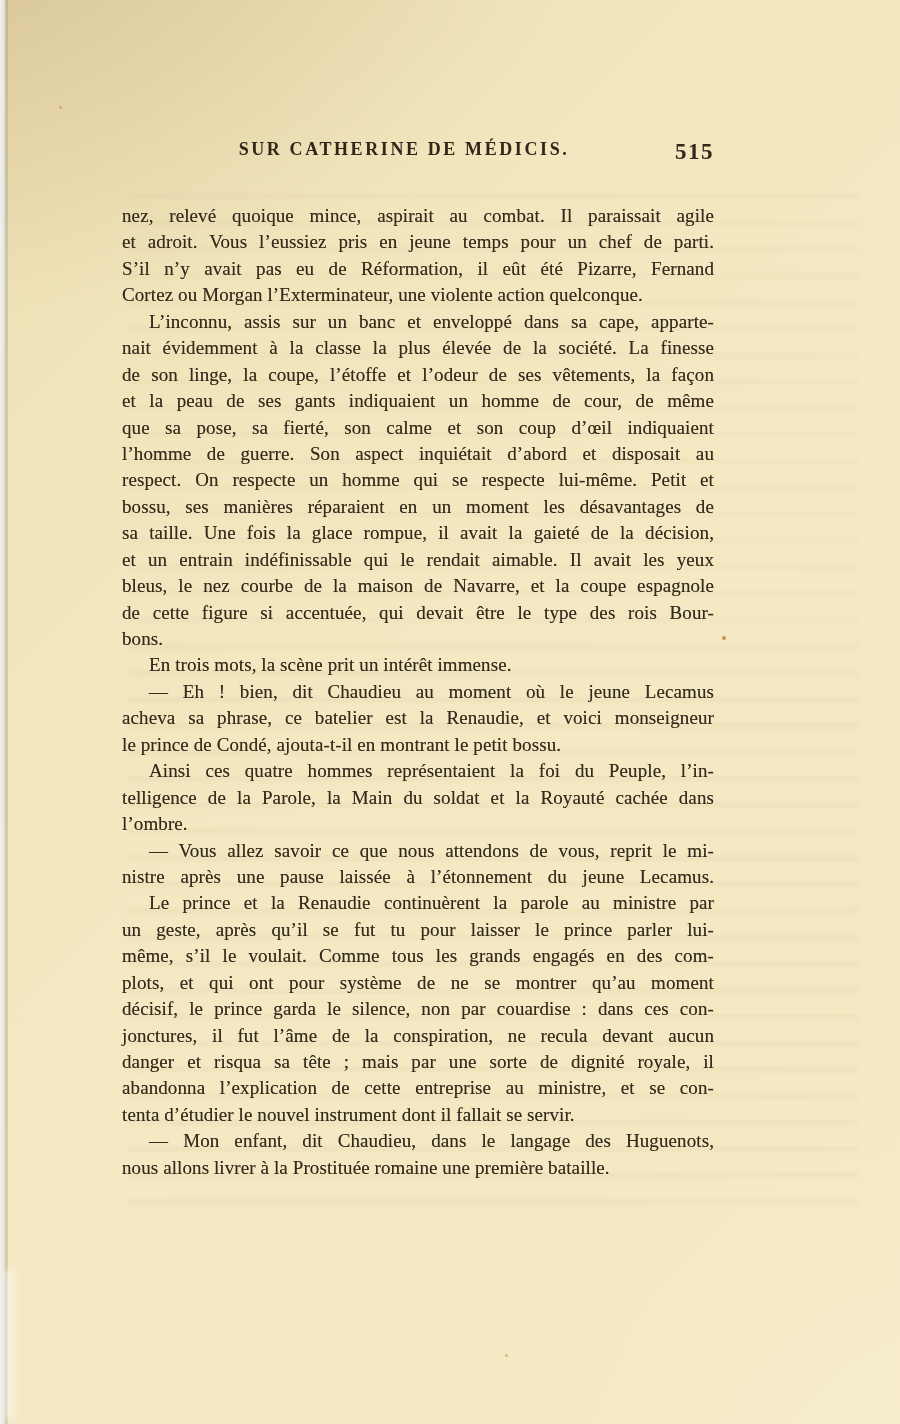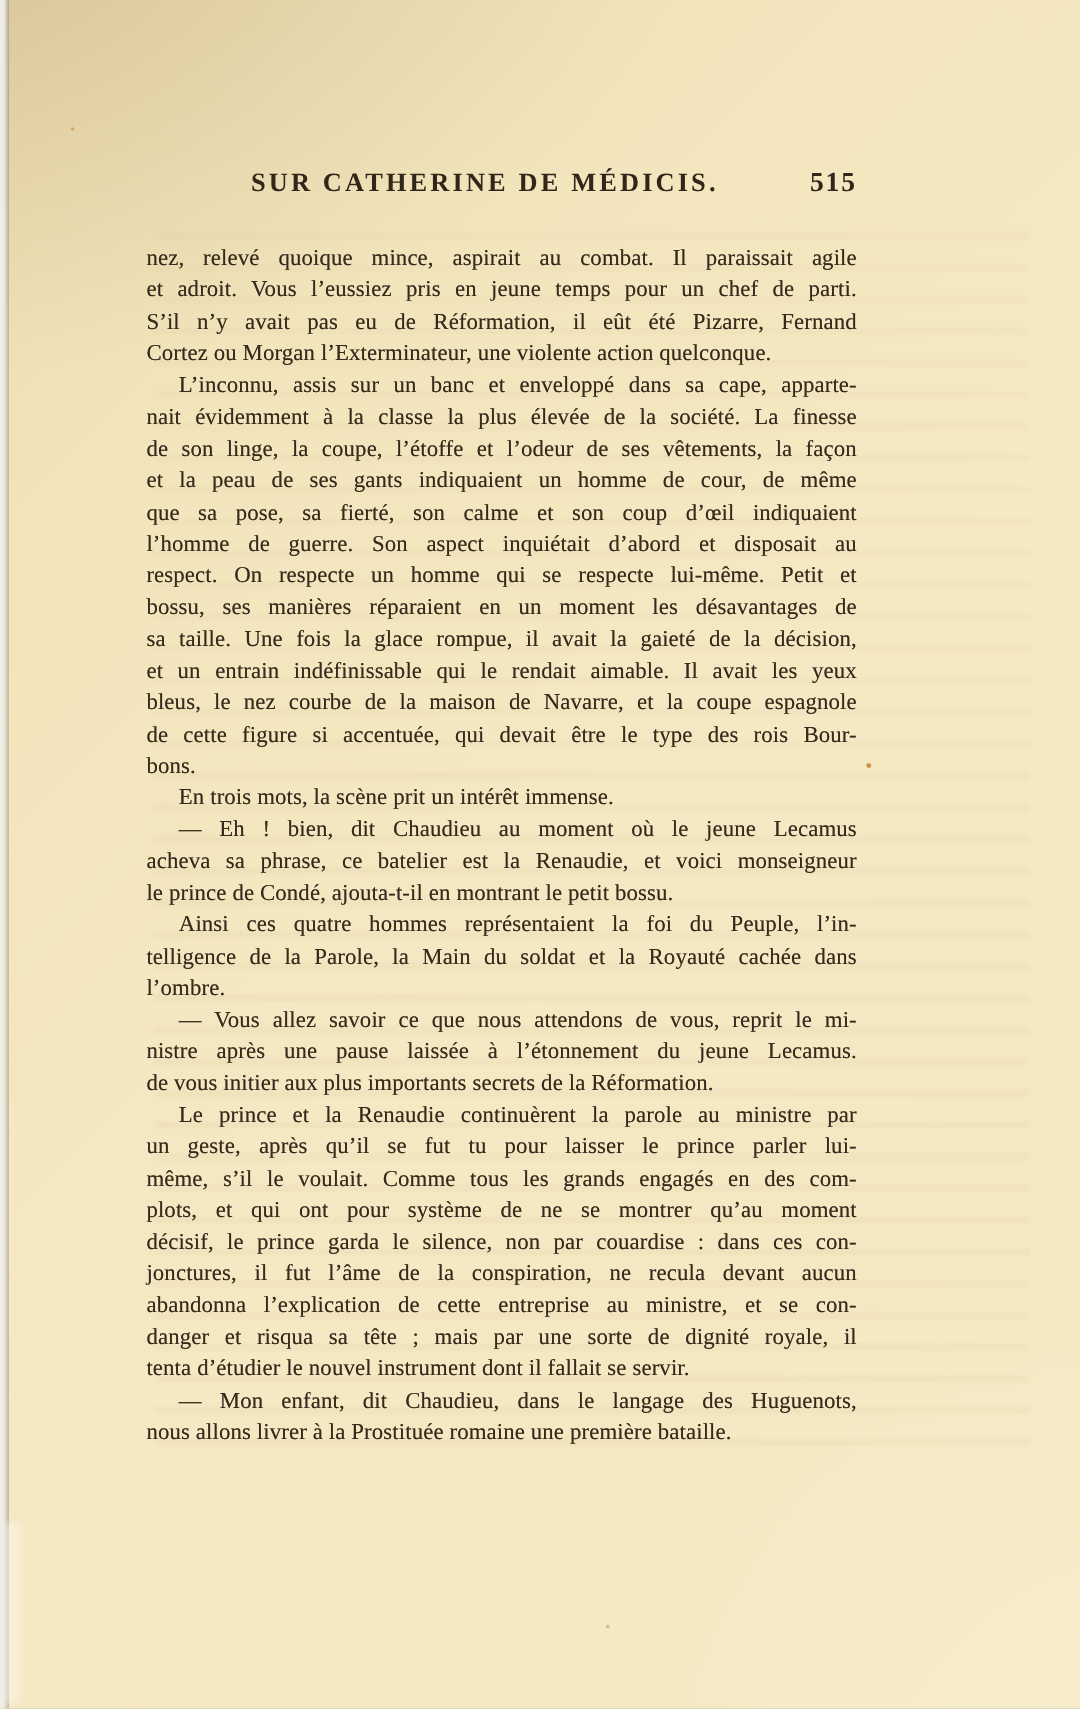--- a/index.html
+++ b/index.html
@@ -62,21 +62,21 @@
     position: absolute;
     left: 122px; top: 139px;
     width: 592px;
     height: 22px;
   }
   #header-title {
     position: absolute;
     left: 0; right: 0;
     text-align: center;
     transform: translateX(-14px);
-    font-size: 22px;
+    font-size: 18px;
     font-weight: 700;
     letter-spacing: 2.6px;
     white-space: nowrap;
     color: #30271a;
   }
   #header-page-number {
     position: absolute;
     right: 0; top: 0;
     font-size: 23px;
     font-weight: 700;
@@ -161,31 +161,30 @@
         <div class="line last">le prince de Condé, ajouta-t-il en montrant le petit bossu.</div>
       </div>
       <div class="para">
         <div class="line first-indent">Ainsi ces quatre hommes représentaient la foi du Peuple, l’in-</div>
         <div class="line">telligence de la Parole, la Main du soldat et la Royauté cachée dans</div>
         <div class="line last">l’ombre.</div>
       </div>
       <div class="para">
         <div class="line first-indent">— Vous allez savoir ce que nous attendons de vous, reprit le mi-</div>
         <div class="line">nistre après une pause laissée à l’étonnement du jeune Lecamus.</div>
-        <div class="line last">de vous initier aux plus importants secrets de la Réformation.</div>
       </div>
       <div class="para">
         <div class="line first-indent">Le prince et la Renaudie continuèrent la parole au ministre par</div>
         <div class="line">un geste, après qu’il se fut tu pour laisser le prince parler lui-</div>
         <div class="line">même, s’il le voulait. Comme tous les grands engagés en des com-</div>
         <div class="line">plots, et qui ont pour système de ne se montrer qu’au moment</div>
         <div class="line">décisif, le prince garda le silence, non par couardise : dans ces con-</div>
         <div class="line">jonctures, il fut l’âme de la conspiration, ne recula devant aucun</div>
+        <div class="line">danger et risqua sa tête ; mais par une sorte de dignité royale, il</div>
         <div class="line">abandonna l’explication de cette entreprise au ministre, et se con-</div>
-        <div class="line">danger et risqua sa tête ; mais par une sorte de dignité royale, il</div>
         <div class="line last">tenta d’étudier le nouvel instrument dont il fallait se servir.</div>
       </div>
       <div class="para">
         <div class="line first-indent">— Mon enfant, dit Chaudieu, dans le langage des Huguenots,</div>
         <div class="line last">nous allons livrer à la Prostituée romaine une première bataille.</div>
       </div>
     </div>
 </div>
 
 </body></html>

